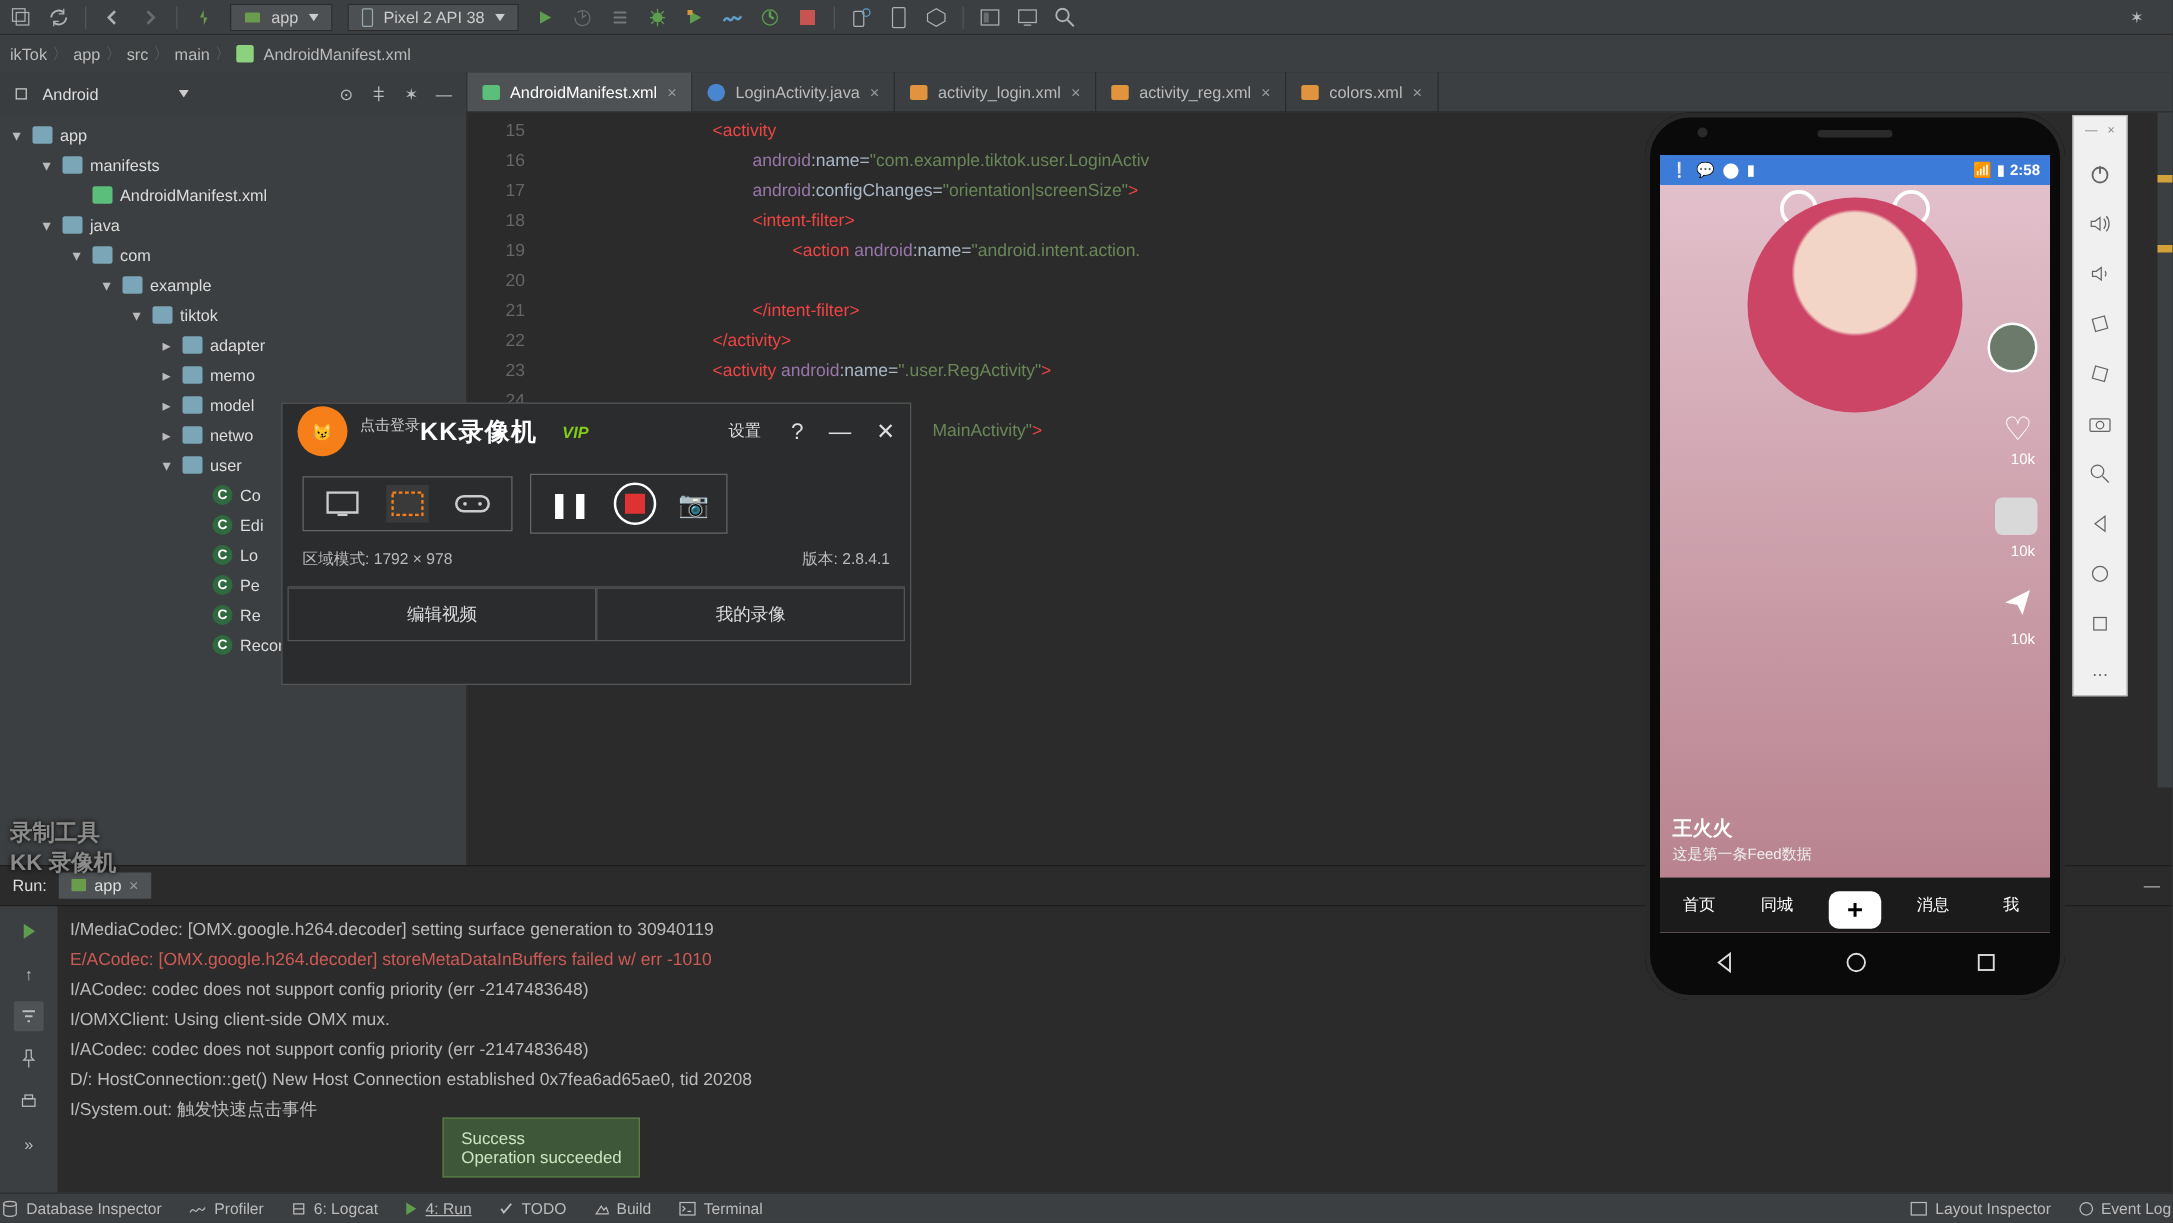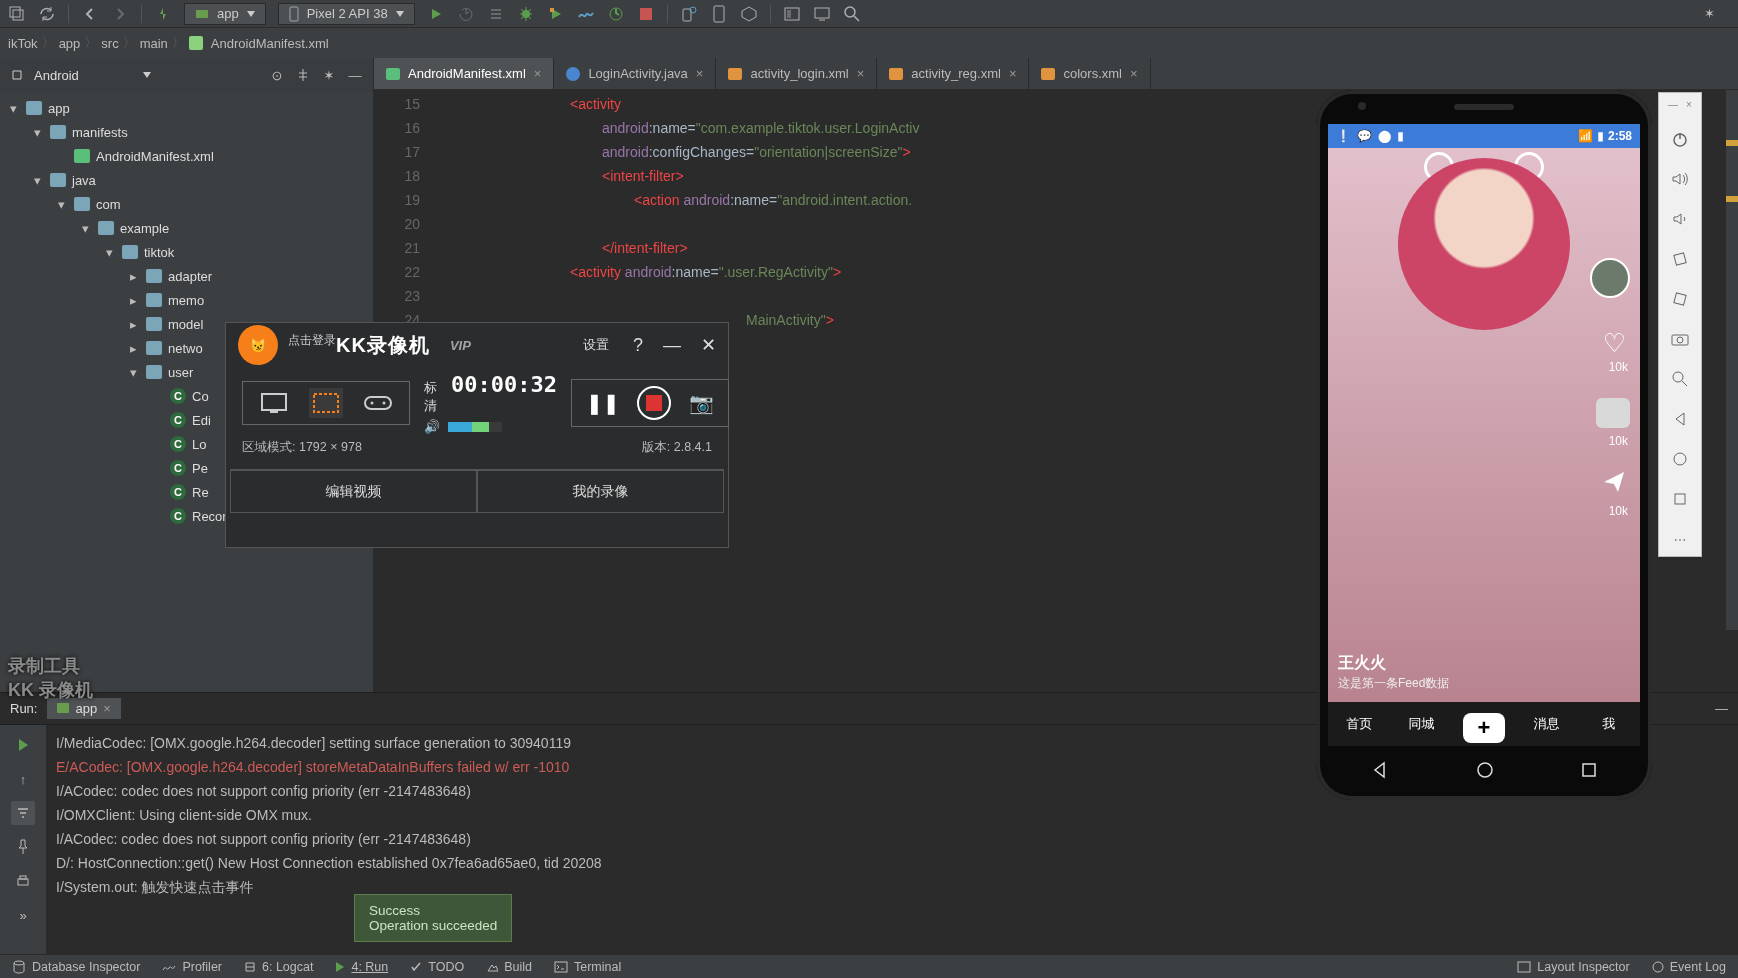--- a/index.html
+++ b/index.html
@@ -39,21 +39,21 @@
 .src .str{color:#6a8759;}
 .src .brk{color:#a9b7c6;}
 .run-panel{height:262px;background:#2b2b2b;border-top:1px solid #1e1e1e;display:flex;flex-direction:column;}
 .run-head{height:32px;display:flex;align-items:center;padding:0 10px;gap:10px;border-bottom:1px solid #1e1e1e;}
 .run-head .rtab{padding:3px 10px;background:#4e5254;color:#ddd;font-size:13px;display:flex;align-items:center;gap:6px;}
 .run-body{flex:1;display:flex;}
 .run-side{width:46px;background:#3c3f41;display:flex;flex-direction:column;align-items:center;gap:10px;padding-top:8px;}
 .run-side .btn{width:24px;height:24px;display:flex;align-items:center;justify-content:center;color:#bbb;}
 .run-log{flex:1;padding:6px 10px;font-family:Consolas,monospace;font-size:14px;line-height:24px;color:#bbb;overflow:hidden;position:relative;}
 .log-err{color:#cc5b56;}
-.bottom{height:24px;background:#3c3f41;border-top:1px solid #2b2b2b;display:flex;align-items:center;padding:0 12px;gap:22px;font-size:12.5px;color:#bbb;text-align:right;}
+.bottom{height:24px;background:#3c3f41;border-top:1px solid #2b2b2b;display:flex;align-items:center;padding:0 1px;gap:22px;font-size:12.5px;color:#bbb;text-align:right;}
 .bottom .item{display:flex;align-items:center;gap:6px;}
 .bottom .sp{flex:1}
 
 
 .rec-win{position:absolute;left:225px;top:322px;width:504px;height:226px;background:#2b2c2e;border:1px solid #555;z-index:50;color:#ddd;}
 .rec-head{height:44px;display:flex;align-items:center;padding:0 12px;gap:10px;}
 .rec-logo{width:40px;height:40px;border-radius:50%;background:#f77f1a;display:flex;align-items:center;justify-content:center;color:#000;font-weight:800;}
 .rec-title{font-size:20px;font-weight:700;color:#fff;letter-spacing:1px}
 .rec-head .fill{flex:1}
 .rec-mid{height:72px;display:flex;align-items:center;padding:0 16px;gap:14px;}
@@ -412,20 +412,21 @@
           <div>26</div>
         </div>
       <div class="src" id="src">
           <div style="padding-left: 140px;"><span class="tag">&lt;activity</span></div>
           <div style="padding-left: 172px;"><span class="attr">android</span><span class="brk">:name=</span><span class="str">"com.example.tiktok.user.LoginActiv</span></div>
           <div style="padding-left: 172px;"><span class="attr">android</span><span class="brk">:configChanges=</span><span class="str">"orientation|screenSize"</span><span class="tag">&gt;</span></div>
           <div style="padding-left: 172px;"><span class="tag">&lt;intent-filter&gt;</span></div>
           <div style="padding-left: 204px;"><span class="tag">&lt;action </span><span class="attr">android</span><span class="brk">:name=</span><span class="str">"android.intent.action.</span></div>
           <div style="padding-left: 140px;">&nbsp;</div>
           <div style="padding-left: 172px;"><span class="tag">&lt;/intent-filter&gt;</span></div>
+          <div style="padding-left: 140px;"><span class="tag">&lt;/activity&gt;</span></div>
           <div style="padding-left: 140px;"><span class="tag">&lt;activity </span><span class="attr">android</span><span class="brk">:name=</span><span class="str">"</span><span class="str">.user.RegActivity</span><span class="str">"</span><span class="tag">&gt;</span></div>
           <div style="padding-left: 140px;">&nbsp;</div>
           <div style="padding-left: 316px;"><span class="str">MainActivity</span><span class="str">"</span><span class="tag">&gt;</span></div>
         </div>
     </div>
   </div>
 </div>
 
 <div class="run-panel">
   <div class="run-head">
@@ -542,21 +543,21 @@
 <div class="wm">录制工具</div>
 <div class="wm2">KK 录像机</div>
 
 <div class="rec-win">
   <div class="rec-head">
     <div class="rec-logo">😼</div>
     <div style="display:flex;flex-direction:row">
       <span style="font-size:12px;color:#ccc">点击登录</span>
       <span class="rec-title">KK录像机</span>
     </div>
-    <span style="margin-left:10px;color:#a3a3a3;font-style:italic;font-weight:700">VIP</span>
+    <span style="margin-left:10px;color:#84cc16;font-style:italic;font-weight:700">VIP</span>
     <span class="fill"></span>
     <span style="font-size:13px">设置</span>
     <span style="font-size:18px;margin-left:14px">?</span>
     <span style="font-size:18px;margin-left:10px">—</span>
     <span style="font-size:18px;margin-left:10px">✕</span>
   </div>
   <div class="rec-mid">
     <div class="mode-box">
       <span class="mode-btn">
           <svg width="26" height="20" viewBox="0 0 26 20">
@@ -569,30 +570,20 @@
             <rect x="1" y="1" width="24" height="18" fill="none" stroke="currentColor" stroke-width="2" stroke-dasharray="3 2"></rect>
           </svg>
         </span>
       <span class="mode-btn">
           <svg width="30" height="20" viewBox="0 0 30 20">
             <rect x="2" y="4" width="26" height="12" rx="6" fill="none" stroke="currentColor" stroke-width="2"></rect>
             <circle cx="9" cy="10" r="1.5" fill="currentColor"></circle>
             <circle cx="21" cy="10" r="1.5" fill="currentColor"></circle>
           </svg>
         </span>
-    </div>
-    <div style="display:flex;flex-direction:column;gap:4px">
-      <div style="display:flex;align-items:baseline;gap:14px">
-        <span style="font-size:13px">标清</span>
-        <span class="rec-time">00:00:32</span>
-      </div>
-      <div style="display:flex;align-items:center;gap:8px">
-        <span style="color:#ccc">🔊</span>
-        <div class="vol-bar"></div>
-      </div>
     </div>
     <div class="rec-ctrl">
       <span style="color:#fff;font-size:20px">❚❚</span>
       <div class="rec-stop">
           <div class="sq"></div>
         </div>
       <span style="color:#fff;font-size:20px">📷</span>
     </div>
   </div>
   <div class="rec-stat">

